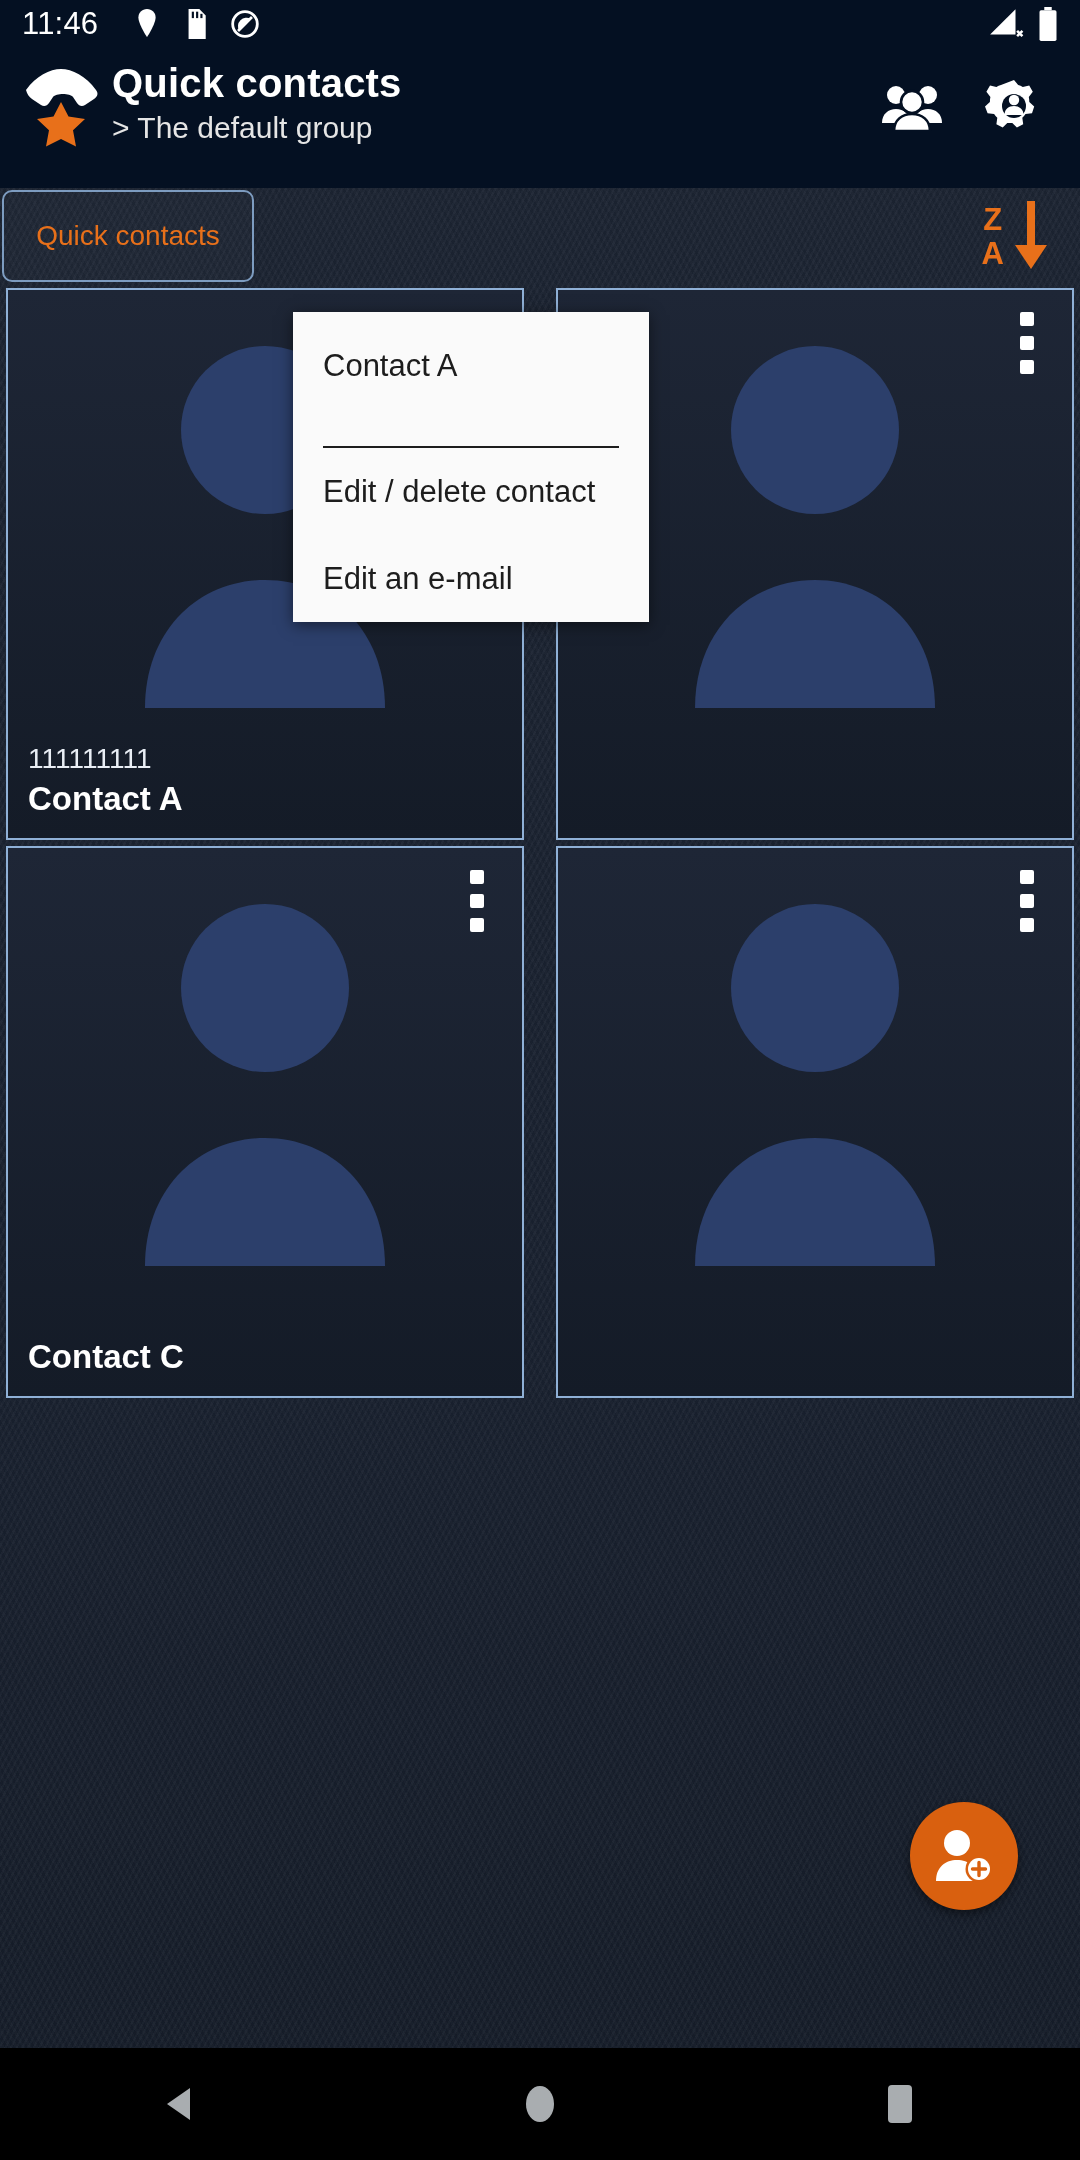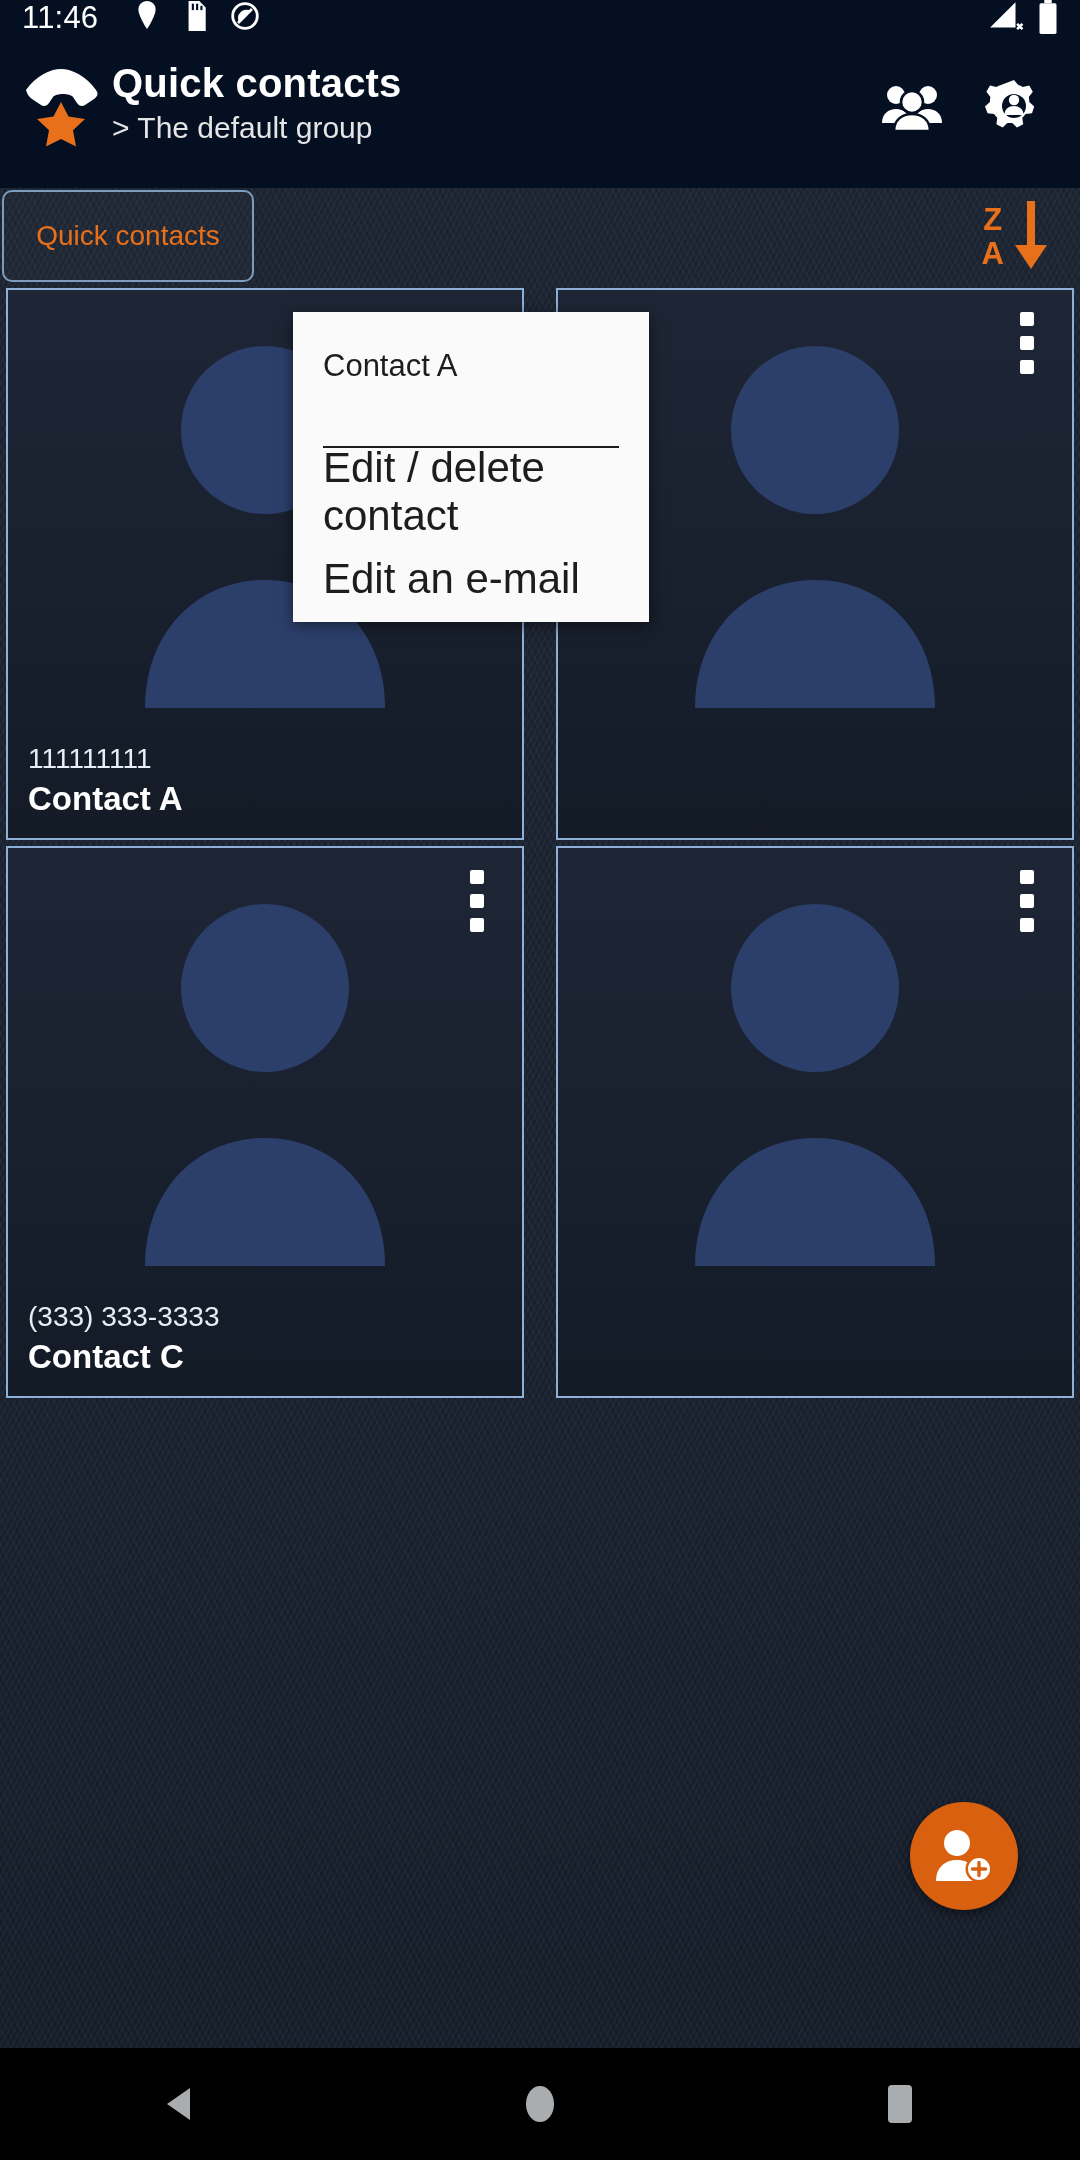--- a/index.html
+++ b/index.html
@@ -17,21 +17,21 @@
     background-image:
       repeating-linear-gradient(118deg, rgba(255,255,255,0.022) 0 2px, rgba(0,0,0,0.03) 2px 5px),
       repeating-linear-gradient(62deg,  rgba(255,255,255,0.016) 0 3px, rgba(0,0,0,0.025) 3px 6px),
       linear-gradient(180deg,#1d2533 0%,#1a2230 60%,#161d29 100%);
   }
 
   
   .statusbar {
     position:absolute; top:0; left:0; right:0; height:48px;
     background:#041022;
-    display:flex; align-items:flex-start;
+    display:flex; align-items:center;
     padding:0 22px;
     z-index:30;
   }
   .clock { color:#ffffff; font-size:31px; letter-spacing:.2px; }
   .sb-icons-left { display:flex; align-items:center; gap:22px; margin-left:36px; }
   .sb-right { margin-left:auto; display:flex; align-items:center; gap:14px; }
 
   
   .appbar {
     position:absolute; top:48px; left:0; right:0; height:140px;
@@ -128,21 +128,21 @@
   .popup-header {
     font-size:31px; color:#1d1d1d;
     padding:36px 30px 0 30px;
     height:112px;
   }
   .popup-divider {
     height:0; border-top:2px solid #1d1d1d;
     margin:22px 30px 0 30px;
   }
   .popup-item {
-    font-size:42px; color:#1d1d1d;
+    font-size:31px; color:#1d1d1d;
     padding:0 30px;
     height:87px;
     display:flex; align-items:center;
   }
   .popup-item:first-of-type { margin-top:22px; }
 
   
   .fab {
     position:absolute; right:62px; bottom:250px;
     width:108px; height:108px; border-radius:50%;
@@ -289,21 +289,20 @@
           <i></i>
           <i></i>
         </div>
       <div class="avatar">
         <svg width="260" height="380" viewBox="0 0 260 380">
           <circle cx="130" cy="102" r="84" fill="#2c3f6b"></circle>
           <path d="M10 380c0-78 54-128 120-128s120 50 120 128z" fill="#2c3f6b"></path>
         </svg>
       </div>
       <div class="card-meta">
-        <div class="card-phone">(333) 333-3333</div>
         <div class="card-name">Contact C</div>
       </div>
     </div>
 
     <div class="card">
       <div class="kebab">
           <i></i>
           <i></i>
           <i></i>
         </div>

